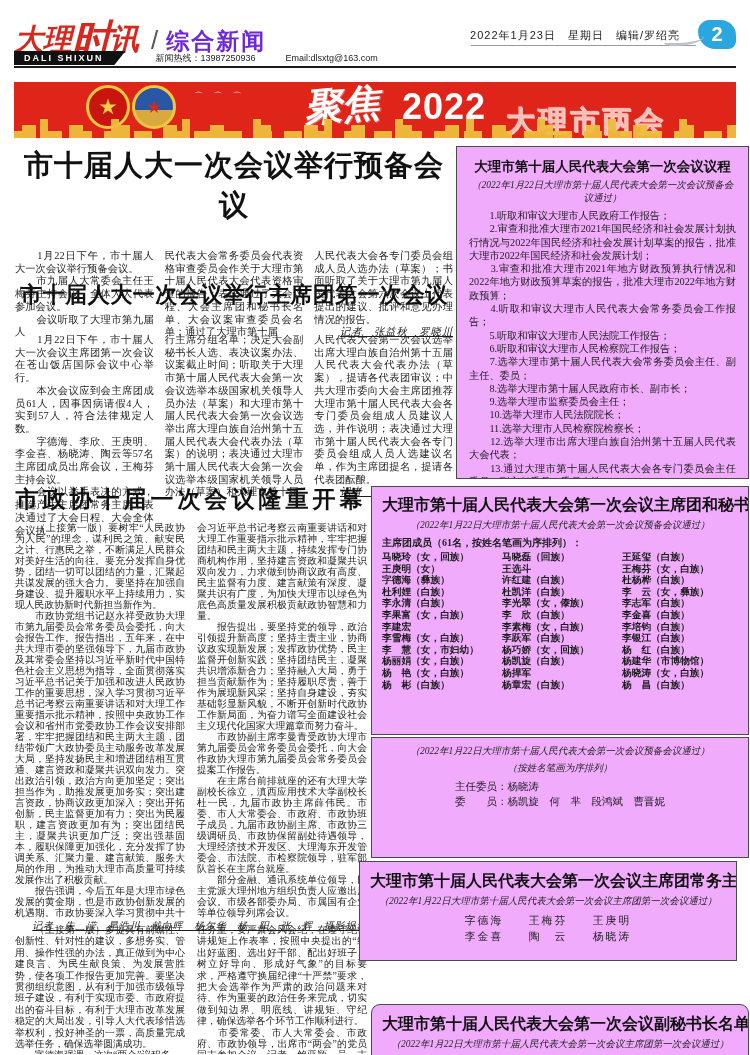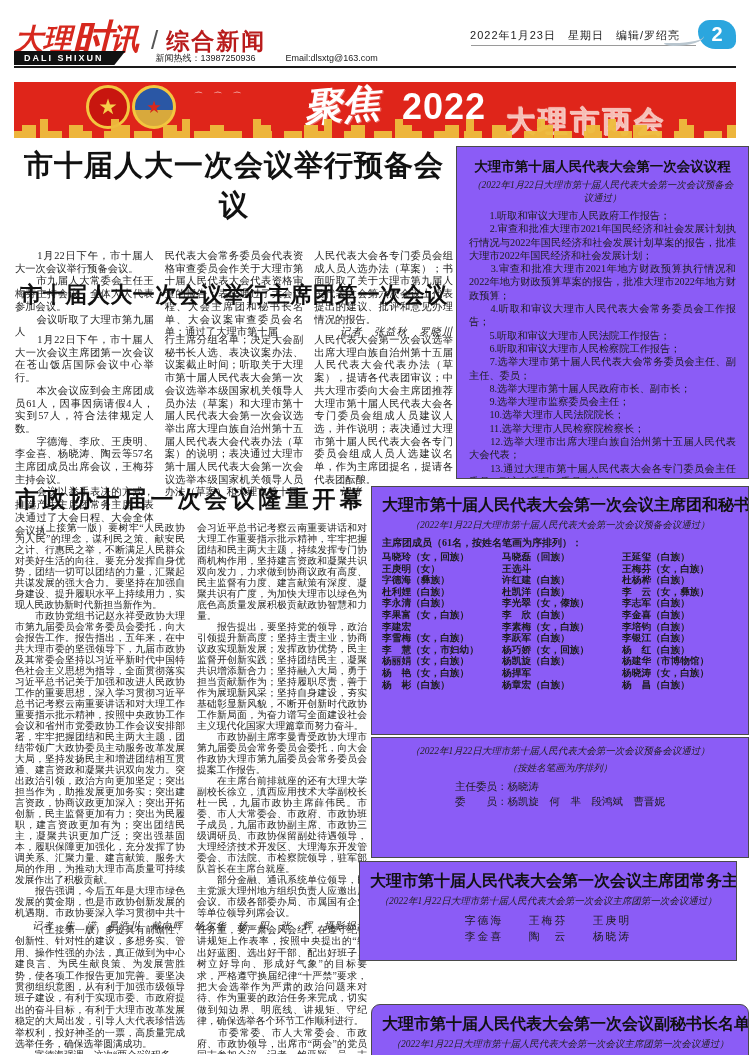--- a/index.html
+++ b/index.html
@@ -4,21 +4,21 @@
 <style>
   html,body{margin:0;padding:0;background:#e9e9e9;}
   .page{position:relative;width:750px;height:1055px;background:#fff;overflow:hidden;
         font-family:"Liberation Serif","DejaVu Serif",serif;color:#1c1c1c;margin:0 auto;}
   
   .hdr{position:absolute;left:14px;right:14px;top:12px;height:54px;}
   .hdr-top{position:relative;height:38px;}
   .logo1,.logo3{font-family:"Liberation Serif",serif;font-weight:900;color:#d6281e;font-size:29px;font-style:italic;}
   .logo2{font-family:"Liberation Serif",serif;font-weight:900;color:#d6281e;font-size:40px;font-style:italic;vertical-align:-4px;letter-spacing:-2px;}
   .slash{font-size:26px;color:#555;margin:0 4px 0 8px;font-family:"Liberation Sans",sans-serif;}
-  .section{font-family:"Liberation Sans","DejaVu Sans",sans-serif;font-weight:900;font-size:23px;color:#b91c1c;letter-spacing:2px;}
+  .section{font-family:"Liberation Sans","DejaVu Sans",sans-serif;font-weight:900;font-size:23px;color:#6d28d9;letter-spacing:2px;}
   .dateline{position:absolute;right:56px;top:16px;font-size:11px;color:#222;letter-spacing:1px;font-family:"Liberation Sans",sans-serif;}
   .date-rule{position:absolute;right:40px;top:33px;width:225px;border-top:1.5px solid #9a9a9a;}
   .pg{position:absolute;right:0;top:8px;width:38px;height:29px;background:#2ba6de;color:#fff;
       border-radius:12px 16px 8px 18px;display:flex;align-items:center;justify-content:center;
       font:900 20px "Liberation Sans",sans-serif;}
   .pg::before{content:"";position:absolute;left:-34px;bottom:3px;width:40px;height:10px;
       border-bottom:3px solid #b9c6cf;border-radius:0 0 100% 30%;}
   .hdr-bar{display:flex;align-items:center;border-bottom:2px solid #1a1a1a;height:16px;}
   .enbar{background:#111;color:#fff;font:bold 9px "Liberation Sans",sans-serif;letter-spacing:2px;
          padding:2px 22px 2px 10px;clip-path:polygon(0 0,100% 0,90% 100%,0 100%);}
@@ -41,31 +41,31 @@
   
   .art{position:absolute;}
   .art h1{margin:0;text-align:center;font-family:"Liberation Sans","DejaVu Sans",sans-serif;font-weight:900;color:#111;}
   .a1{left:15px;top:146px;width:438px;}
   .a1 h1{font-size:29px;letter-spacing:1px;}
   .a2{left:15px;top:280px;width:438px;}
   .a2 h1{font-size:22px;letter-spacing:.5px;}
   .cols{display:flex;gap:11px;margin-top:24px;}
   .col{flex:1;font-size:10.3px;line-height:12.7px;text-align:justify;overflow:hidden;}
   .col p{margin:0;}
-  .byline{font-style:italic;text-align:right;letter-spacing:1px;margin:2px 0 0;font-size:10.3px;}
+  .byline{font-style:italic;text-align:right;letter-spacing:1px;margin:2px 0 0;font-size:10.3px;text-decoration:underline;}
   .zx{left:15px;top:484px;width:352px;}
   .zx h1{font-size:23px;letter-spacing:4px;}
   .zx .cols{height:396px;gap:12px;margin-top:7px;}
   .zx .col{font-size:9.8px;line-height:11px;}
   .zx .byline{font-size:9.8px;}
   .cont{left:15px;top:924px;width:352px;height:130px;overflow:hidden;}
   .cont .cols{margin-top:0;gap:12px;}
   .cont .col{font-size:9.8px;line-height:11.4px;}
   
-  .box{position:absolute;border:1px solid #4a4a4a;background:#8b5cf6;box-sizing:border-box;padding:7px 10px;overflow:hidden;}
+  .box{position:absolute;border:1px solid #4a4a4a;background:#f0abfc;box-sizing:border-box;padding:7px 10px;overflow:hidden;}
   .box h2{margin:2px 0 3px;text-align:center;font-weight:900;font-size:16px;white-space:nowrap;letter-spacing:0;color:#111;}
   .sub{margin:0 0 4px;text-align:center;font-style:italic;font-size:9.5px;color:#222;}
   .agenda{left:456px;top:146px;width:293px;height:333px;padding:9px 12px;}
   .agenda h2{font-size:13.5px;}
   .agenda .items p{margin:0;font-size:10.2px;line-height:13.3px;text-align:justify;}
   .mingdan{left:371px;top:486px;width:378px;height:249px;padding:6px 10px;}
   .lead{margin:1px 0 1px;font-size:10px;font-weight:bold;}
   .grid{display:grid;grid-template-columns:repeat(3,1fr);column-gap:4px;font-size:9.7px;line-height:11.6px;font-weight:bold;}
   .yian{left:371px;top:737px;width:378px;height:121px;}
   .cblock{text-align:center;}

